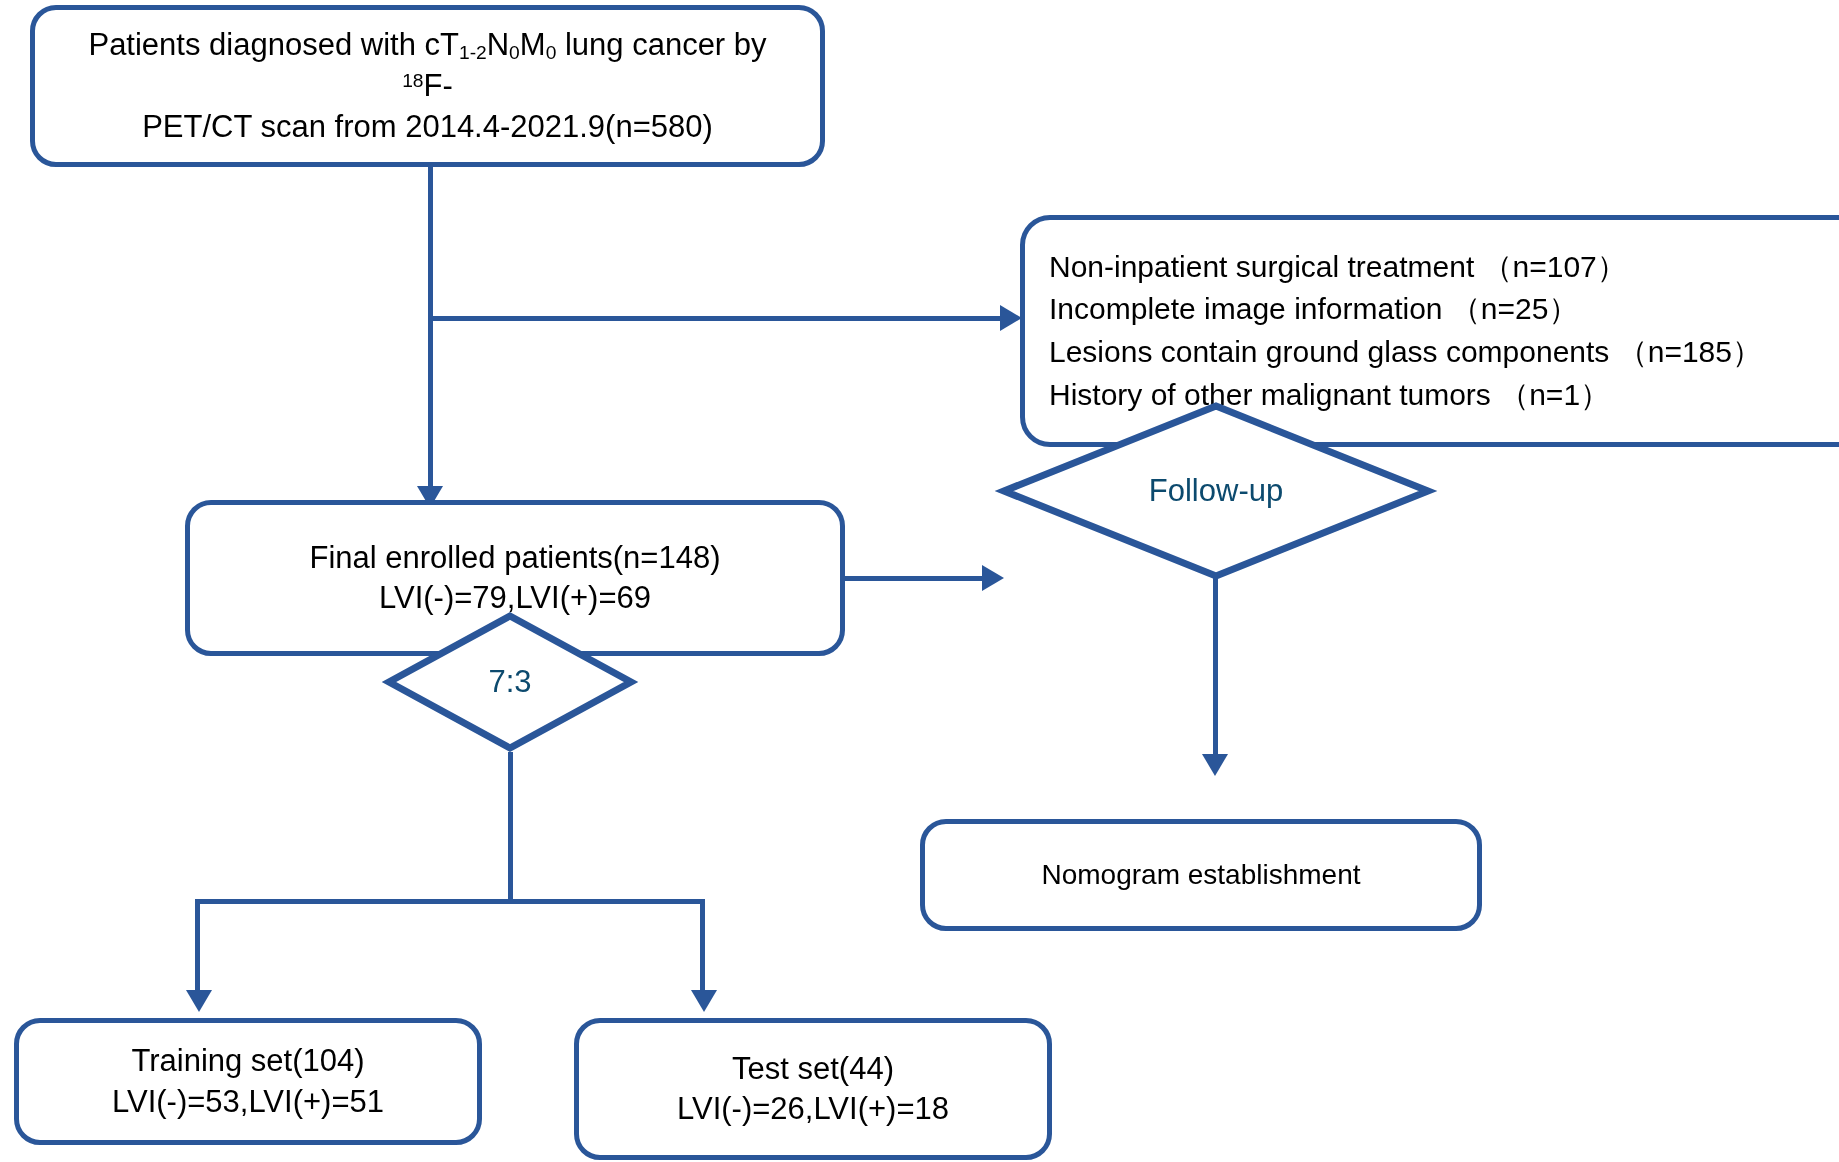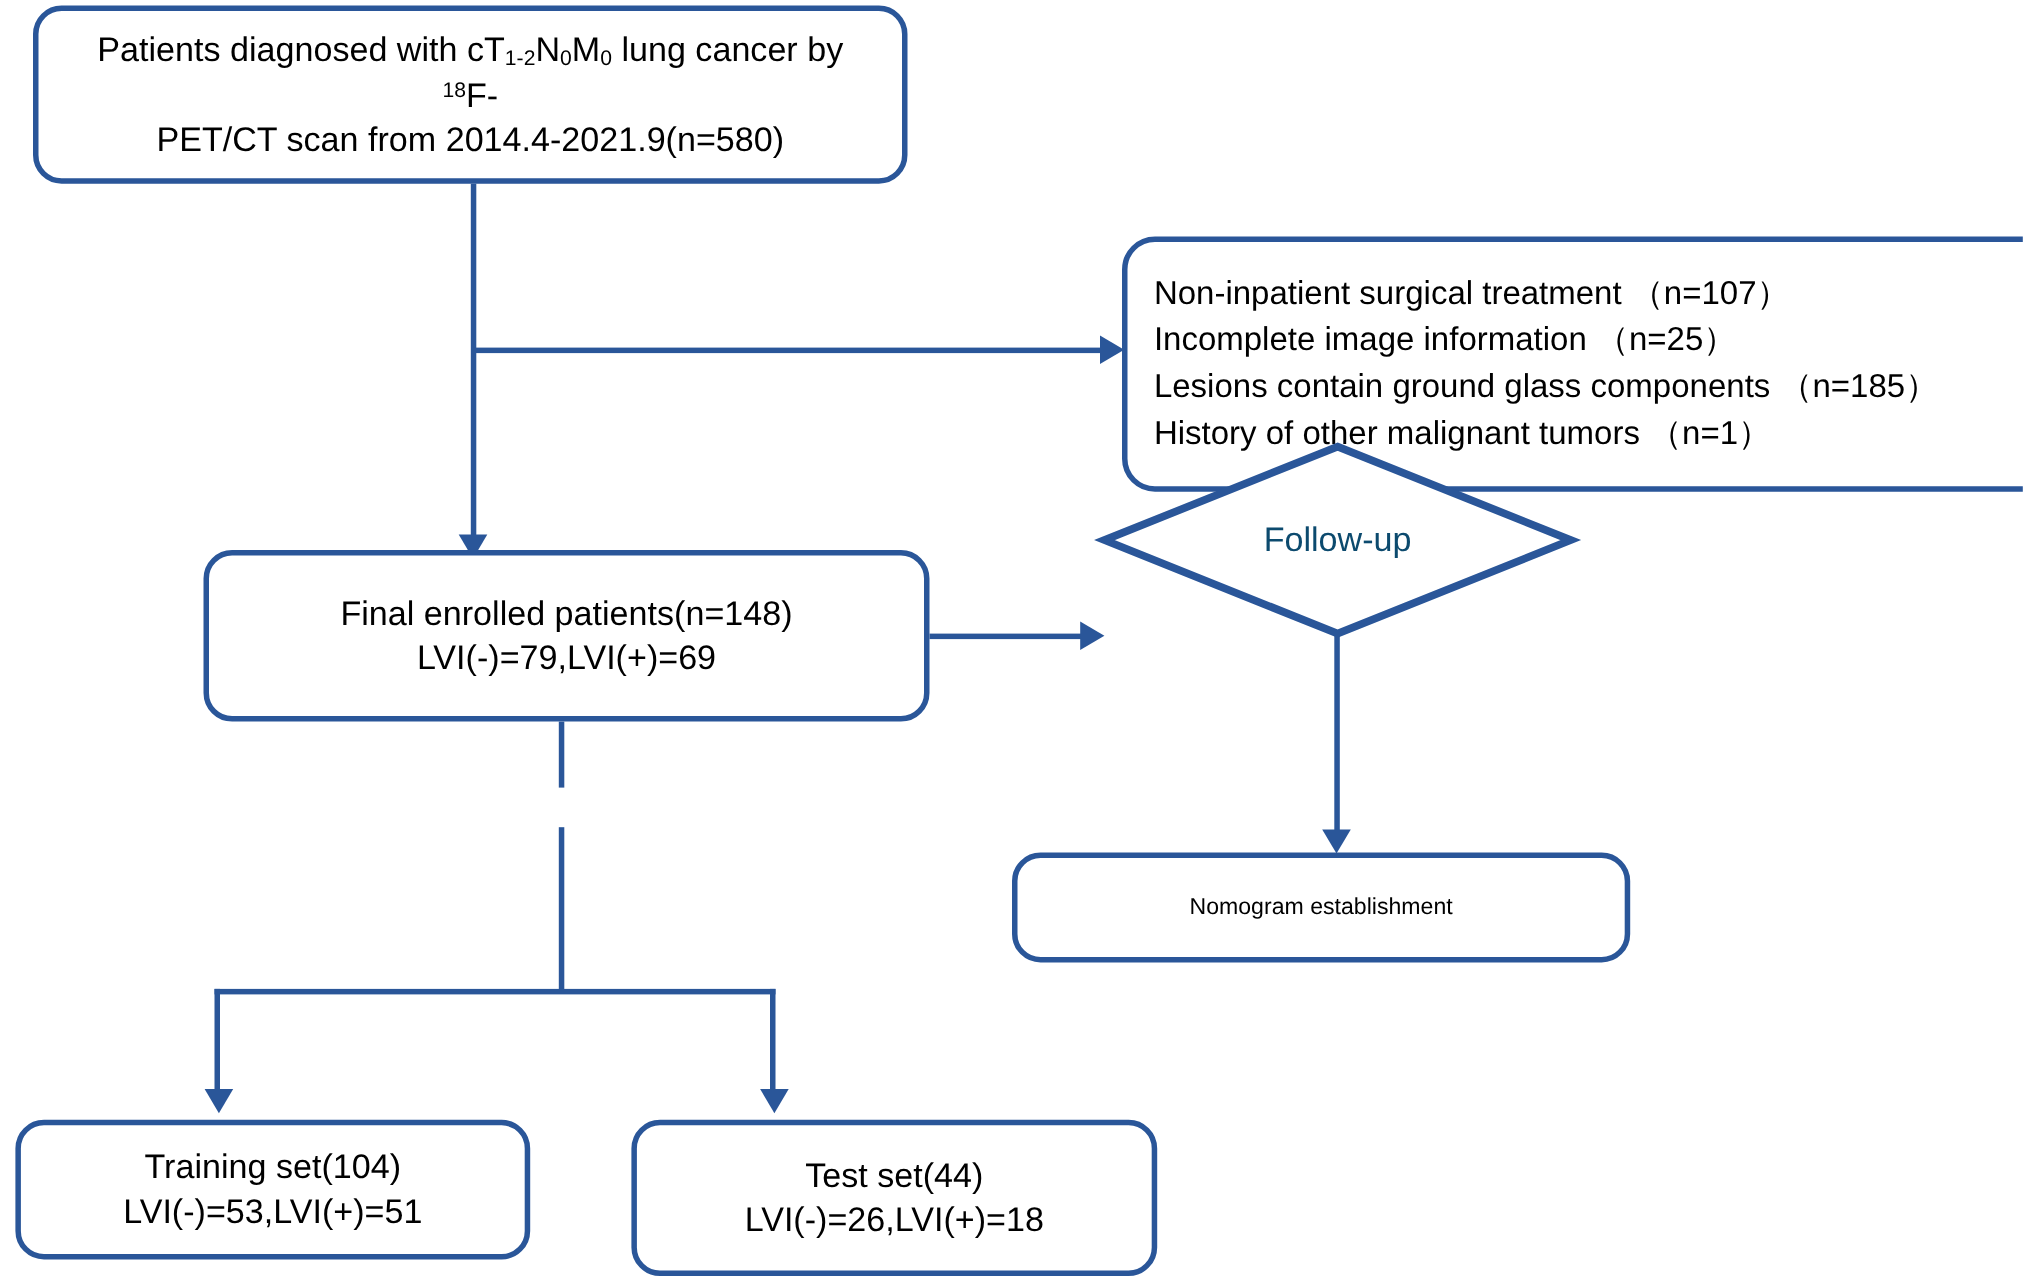--- a/index.html
+++ b/index.html
@@ -36,21 +36,21 @@
   .node .txt {
     display: block;
     width: 100%;
     white-space: pre-line;
   }
   
   #box-source  { left: 30px;  top: 5px;    width: 795px; height: 162px; font-size: 31px; padding: 0 26px; }
   #box-exclude { left: 1020px; top: 215px; width: 924px; height: 232px; border-radius: 30px;
                  font-size: 30px; justify-content: flex-start; text-align: left; padding: 0 0 0 24px; }
   #box-final   { left: 185px; top: 500px;  width: 660px; height: 156px; font-size: 31px; }
-  #box-nomogram{ left: 920px; top: 775px;  width: 562px; height: 100px; font-size: 21px; }
+  #box-nomogram{ left: 920px; top: 819px;  width: 562px; height: 112px; font-size: 28px; }
   #box-train   { left: 14px;  top: 1018px; width: 468px; height: 127px; font-size: 31px; }
   #box-test    { left: 574px; top: 1018px; width: 478px; height: 142px; font-size: 31px; justify-content: flex-end; }
 
   #box-exclude .txt { white-space: normal; }
   .excl-line { display: block; line-height: 1.42; }
 
   
   .diamond-wrap {
     position: absolute;
     z-index: 4;
@@ -144,20 +144,26 @@
   </div>
 
   <div class="diamond-wrap" id="dia-followup">
     <svg width="432" height="178" viewBox="0 0 432 178" aria-hidden="true">
       <polygon points="216,4 428,89 216,174 4,89" fill="#ffffff" stroke="#2A5699" stroke-width="7" stroke-linejoin="miter">
     </polygon>
       </svg>
     <span class="diamond-label">Follow-up</span>
   </div>
 
+  <div class="diamond-wrap" id="dia-split">
+    <svg width="250" height="140" viewBox="0 0 250 140" aria-hidden="true">
+      <polygon points="125,4 246,70 125,136 4,70" fill="#ffffff" stroke="#2A5699" stroke-width="7" stroke-linejoin="miter"></polygon>
+    </svg>
+    <span class="diamond-label">7:3</span>
+  </div>
 
   <div class="node" id="box-nomogram">
     <span class="txt">Nomogram establishment</span>
   </div>
 
   <div class="node" id="box-train">
     <span class="txt"><span>Training set(104)</span><br><span>LVI(-)=53,LVI(+)=51</span></span>
   </div>
 
   <div class="node" id="box-test">

